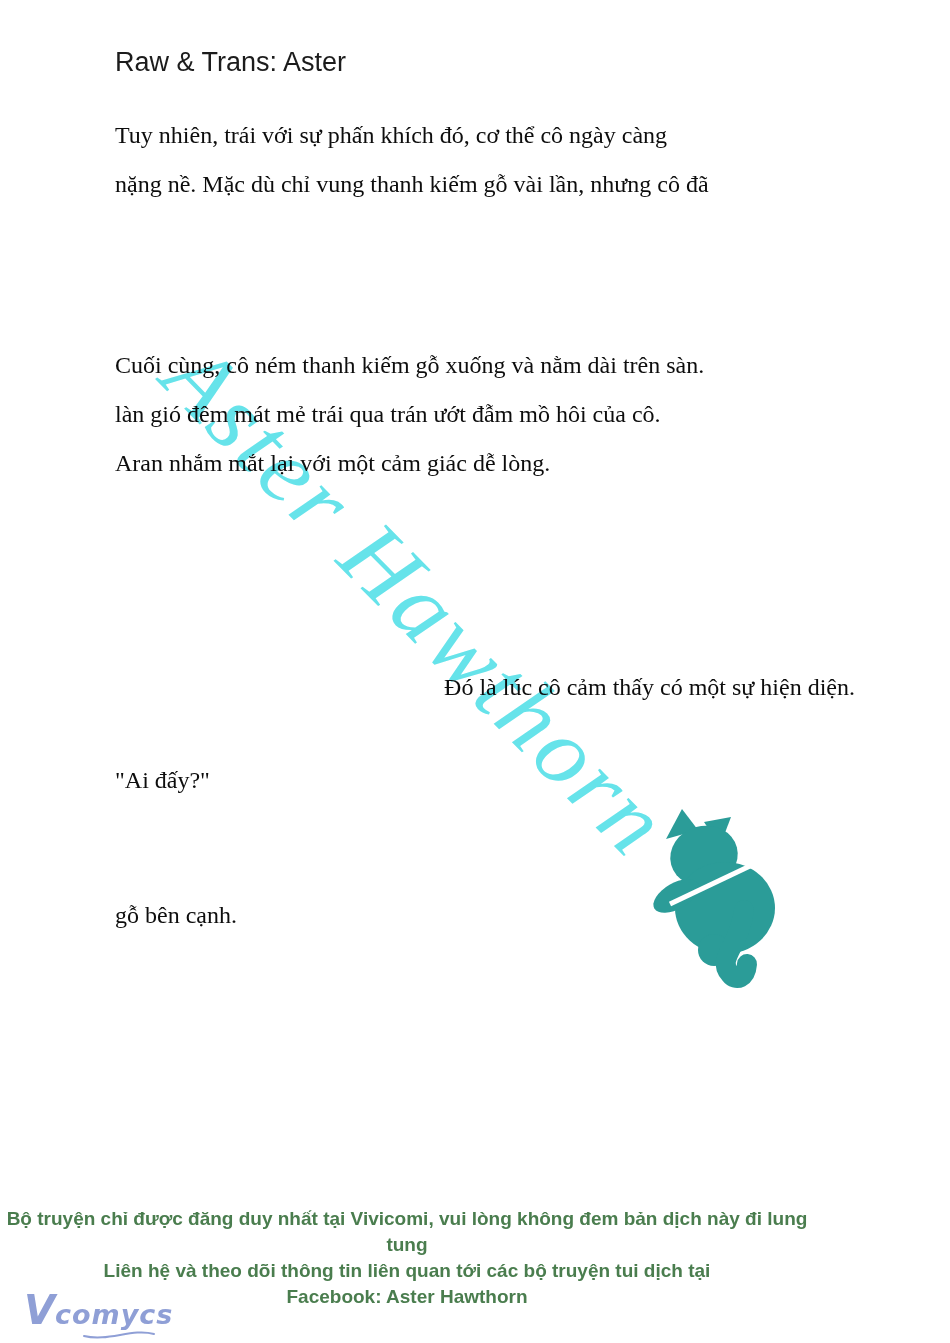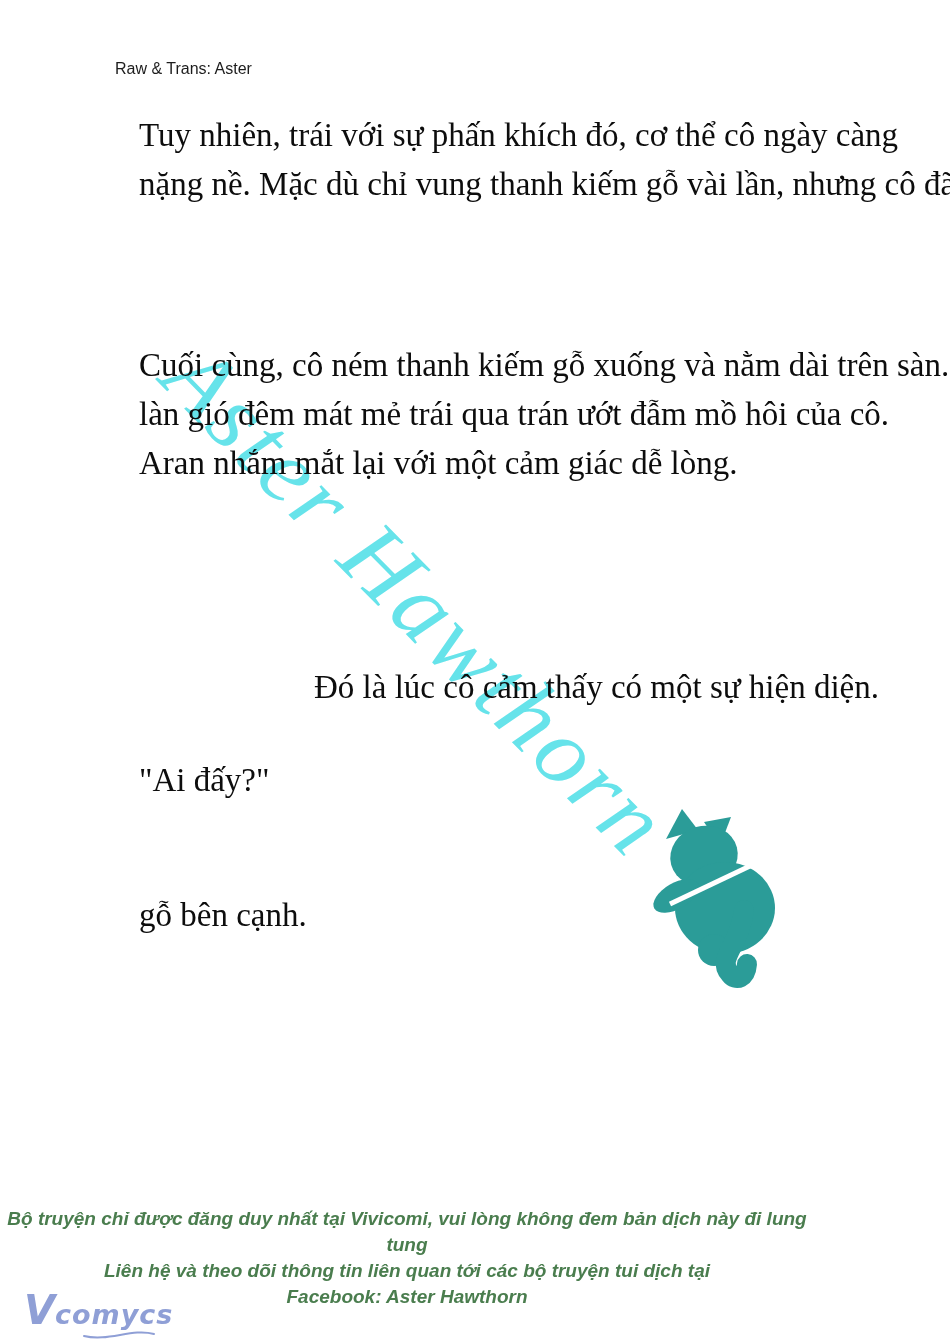--- a/index.html
+++ b/index.html
@@ -9,23 +9,23 @@
     height: 1343px;
     margin: 0 auto;
     background: #ffffff;
     overflow: hidden;
     font-family: "Liberation Serif", "DejaVu Serif", serif;
   }
 
   .credit-header {
     position: absolute;
     left: 115px;
-    top: 60px;
+    top: 47px;
     font-family: "Liberation Sans", sans-serif;
-    font-size: 16px;
+    font-size: 27px;
     color: #1c1c1c;
     z-index: 3;
   }
 
   .watermark {
     position: absolute;
     left: 67px;
     top: 545px;
     width: 700px;
     height: 110px;
@@ -51,42 +51,40 @@
     width: 125px;
     height: 185px;
     color: var(--cat-color, #2B9C98);
     z-index: 1;
   }
 
   .para {
     position: absolute;
     left: 115px;
     width: 740px;
-    font-size: 33px;
+    font-size: 24px;
     line-height: 49px;
     color: var(--body-text-color, #0D0D0D);
     z-index: 2;
-    margin-left: 24px;
   }
   .para .line { white-space: nowrap; }
   .para-1 { top: 111px; }
   .para-2 { top: 341px; }
   .para-3 { top: 663px; text-align: right; }
   .para-4 { top: 756px; }
   .para-5 { top: 891px; }
 
   .footer-note {
     position: absolute;
     left: 0;
     top: 1206px;
     width: 814px;
     text-align: center;
     font-family: "Liberation Sans", sans-serif;
     font-weight: bold;
-    font-style: italic;
     font-size: 19px;
     line-height: 26px;
     color: var(--footer-color, #4A7D4E);
     z-index: 2;
   }
 
   .site-logo {
     position: absolute;
     left: 24px;
     top: 1290px;

